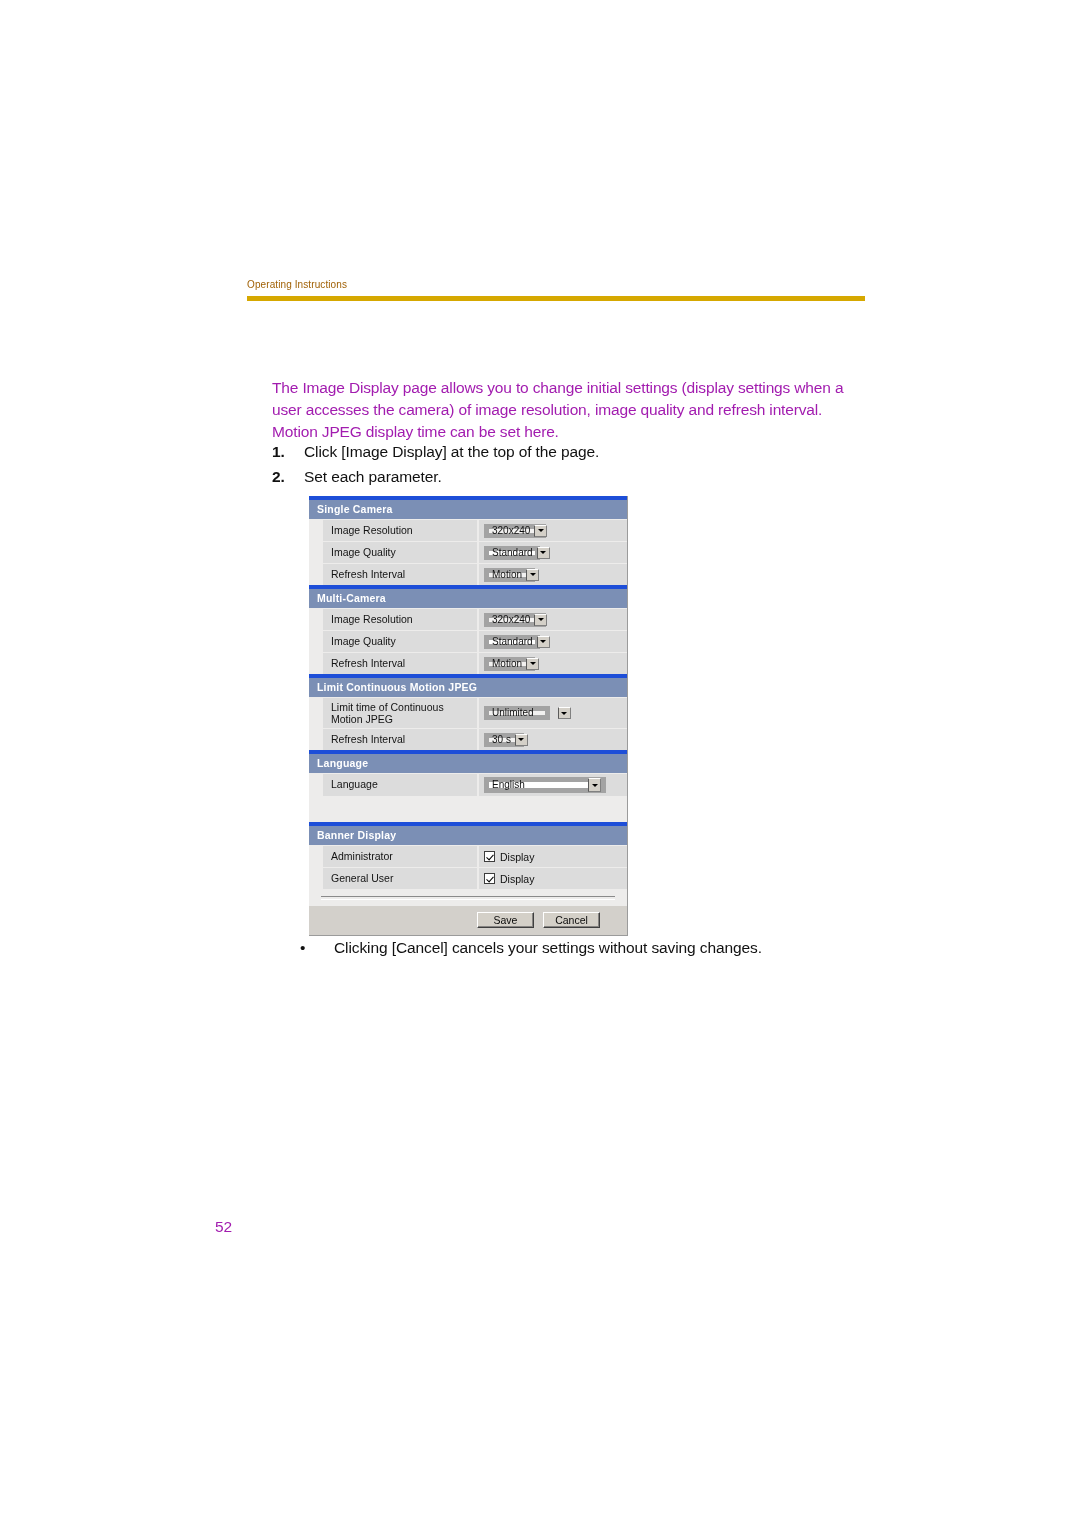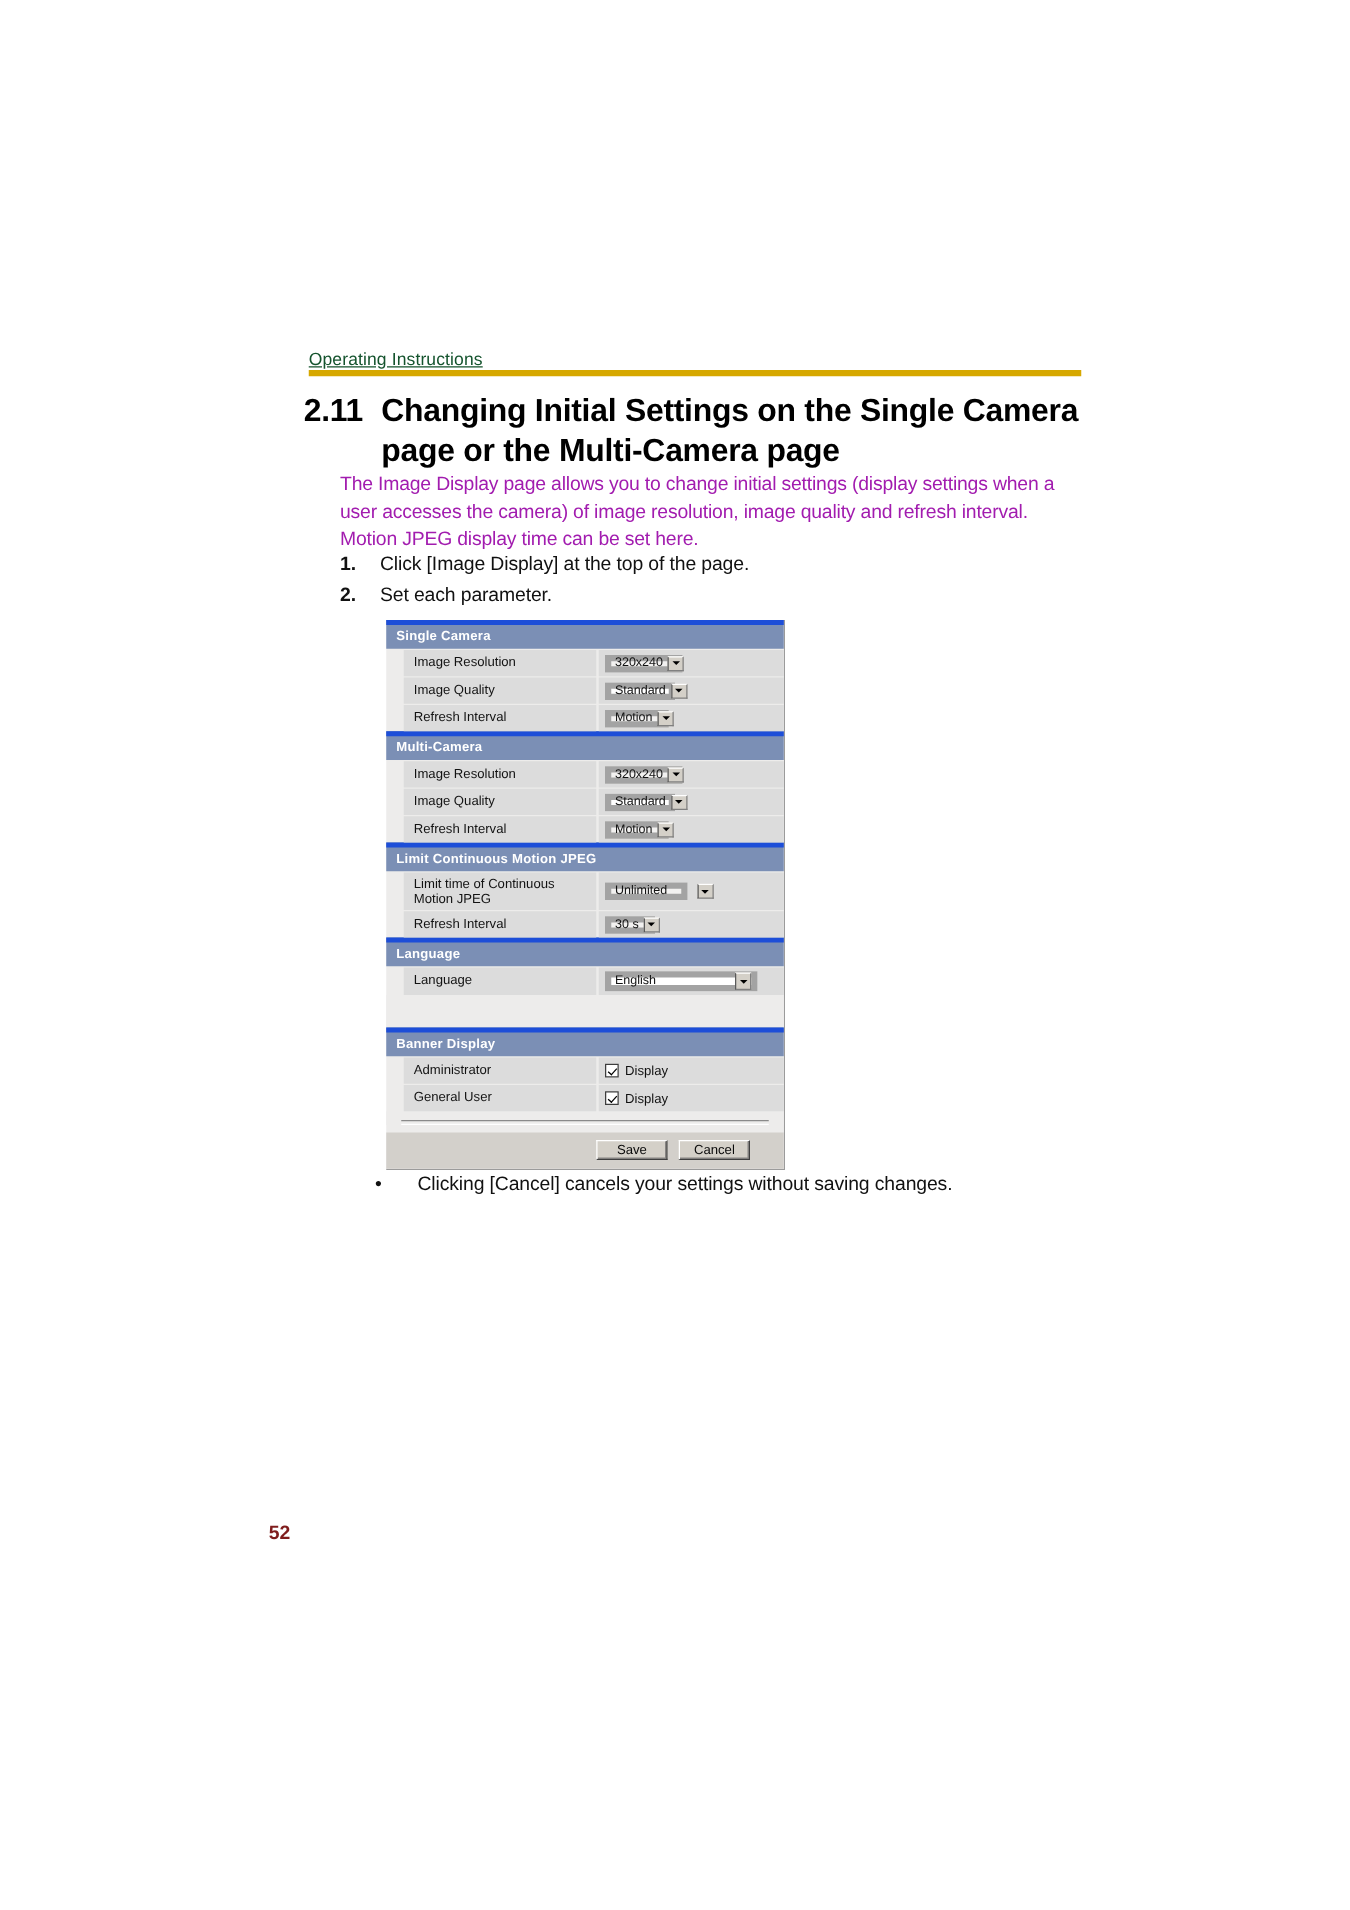--- a/index.html
+++ b/index.html
@@ -22,24 +22,23 @@
     left: 0; top: 0;
     width: 1080px;
     height: 1528px;
   }
 
   
   .running-header {
     position: absolute;
     left: 247px;
     top: 279px;
-    font-size: 14px;
+    font-size: 10px;
     letter-spacing: 0.1px;
-    color: #14532d;
-    text-decoration: underline;
+    color: #a16207;
   }
   .header-rule {
     position: absolute;
     left: 247px;
     top: 296px;
     width: 618px;
     height: 5px;
     background: #d6a800;
   }
 
@@ -292,36 +291,31 @@
     left: 0;
     top: 0;
   }
 
   
   .folio {
     position: absolute;
     left: 215px;
     top: 1218px;
     font-size: 15.5px;
-    color: #7f1d1d;
-    font-weight: bold;
+    color: #a21caf;
   }
 </style>
 </head>
 <body>
 
 <div class="page">
 
   <div class="running-header">Operating Instructions</div>
   <div class="header-rule"></div>
 
-  <div class="sec-heading">
-    <span class="num">2.11</span>
-    <span class="title">Changing Initial Settings on the Single Camera page or the Multi-Camera page</span>
-  </div>
 
   <div class="intro">The Image Display page allows you to change initial settings (display settings when a user accesses the camera) of image resolution, image quality and refresh interval. Motion JPEG display time can be set here.</div>
 
   <div class="steps">
     <div class="step">
       <span class="marker">1.</span>
       <span>Click [Image Display] at the top of the page.</span>
     </div>
     <div class="step">
       <span class="marker">2.</span>

